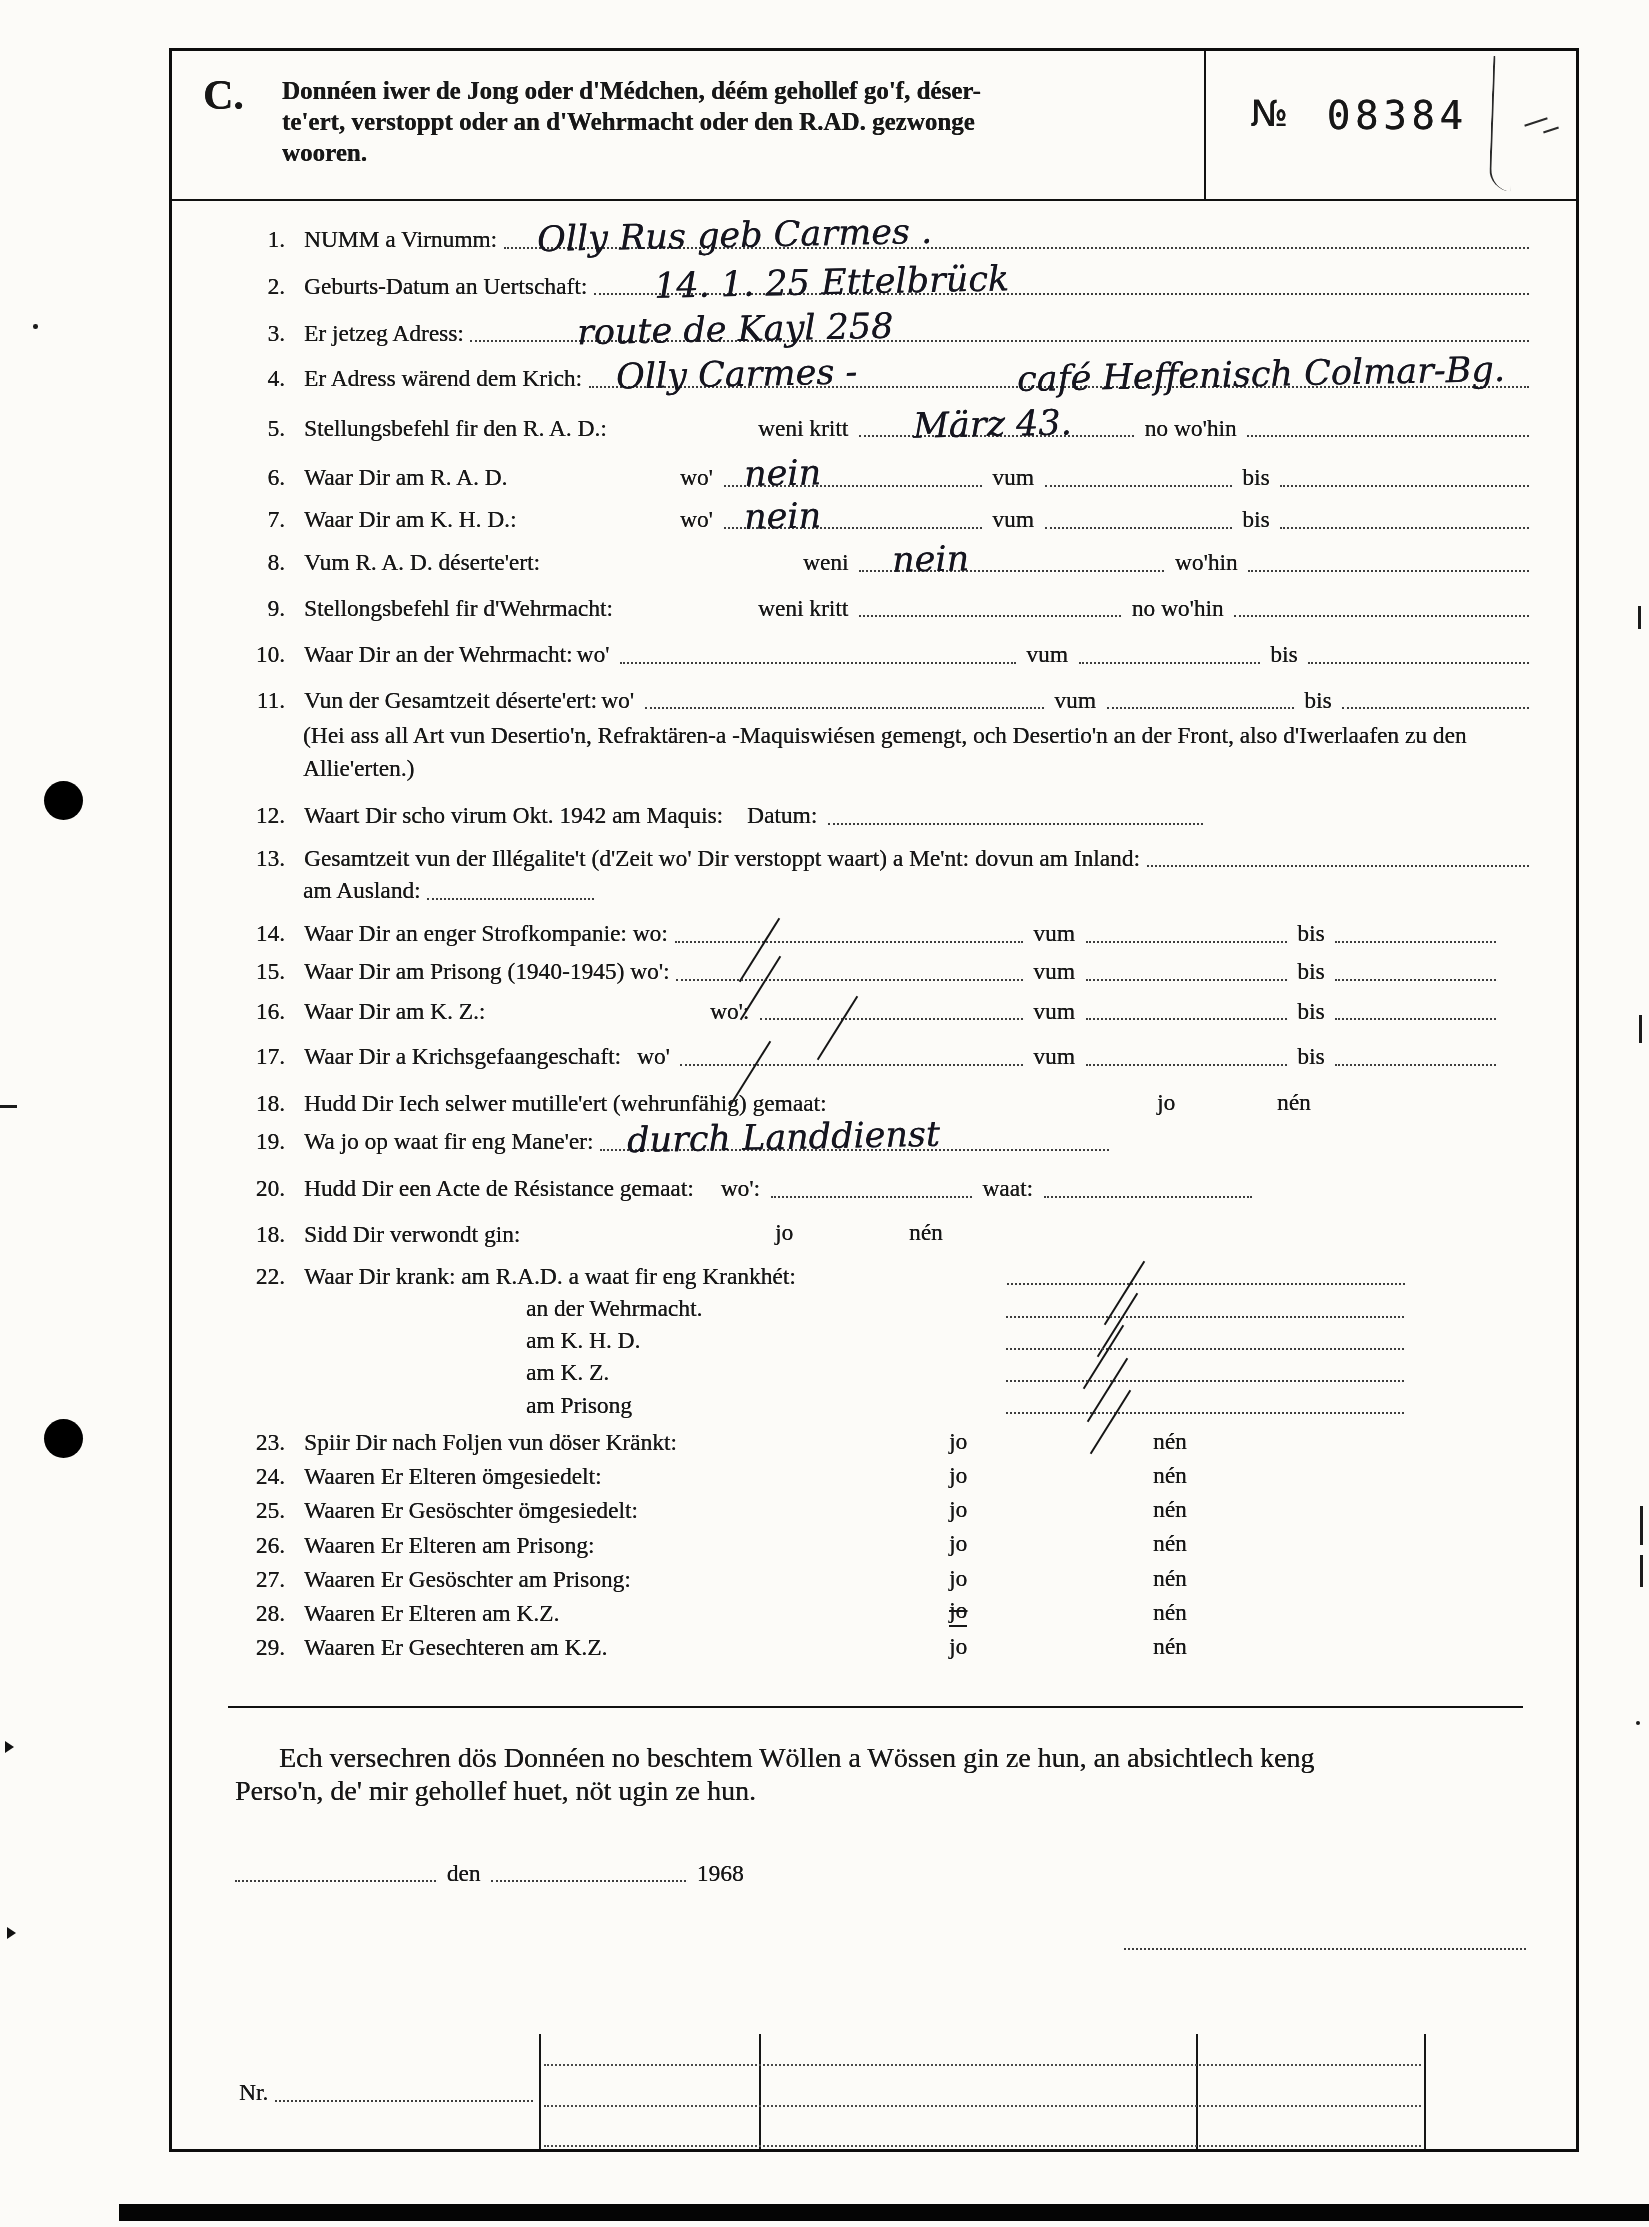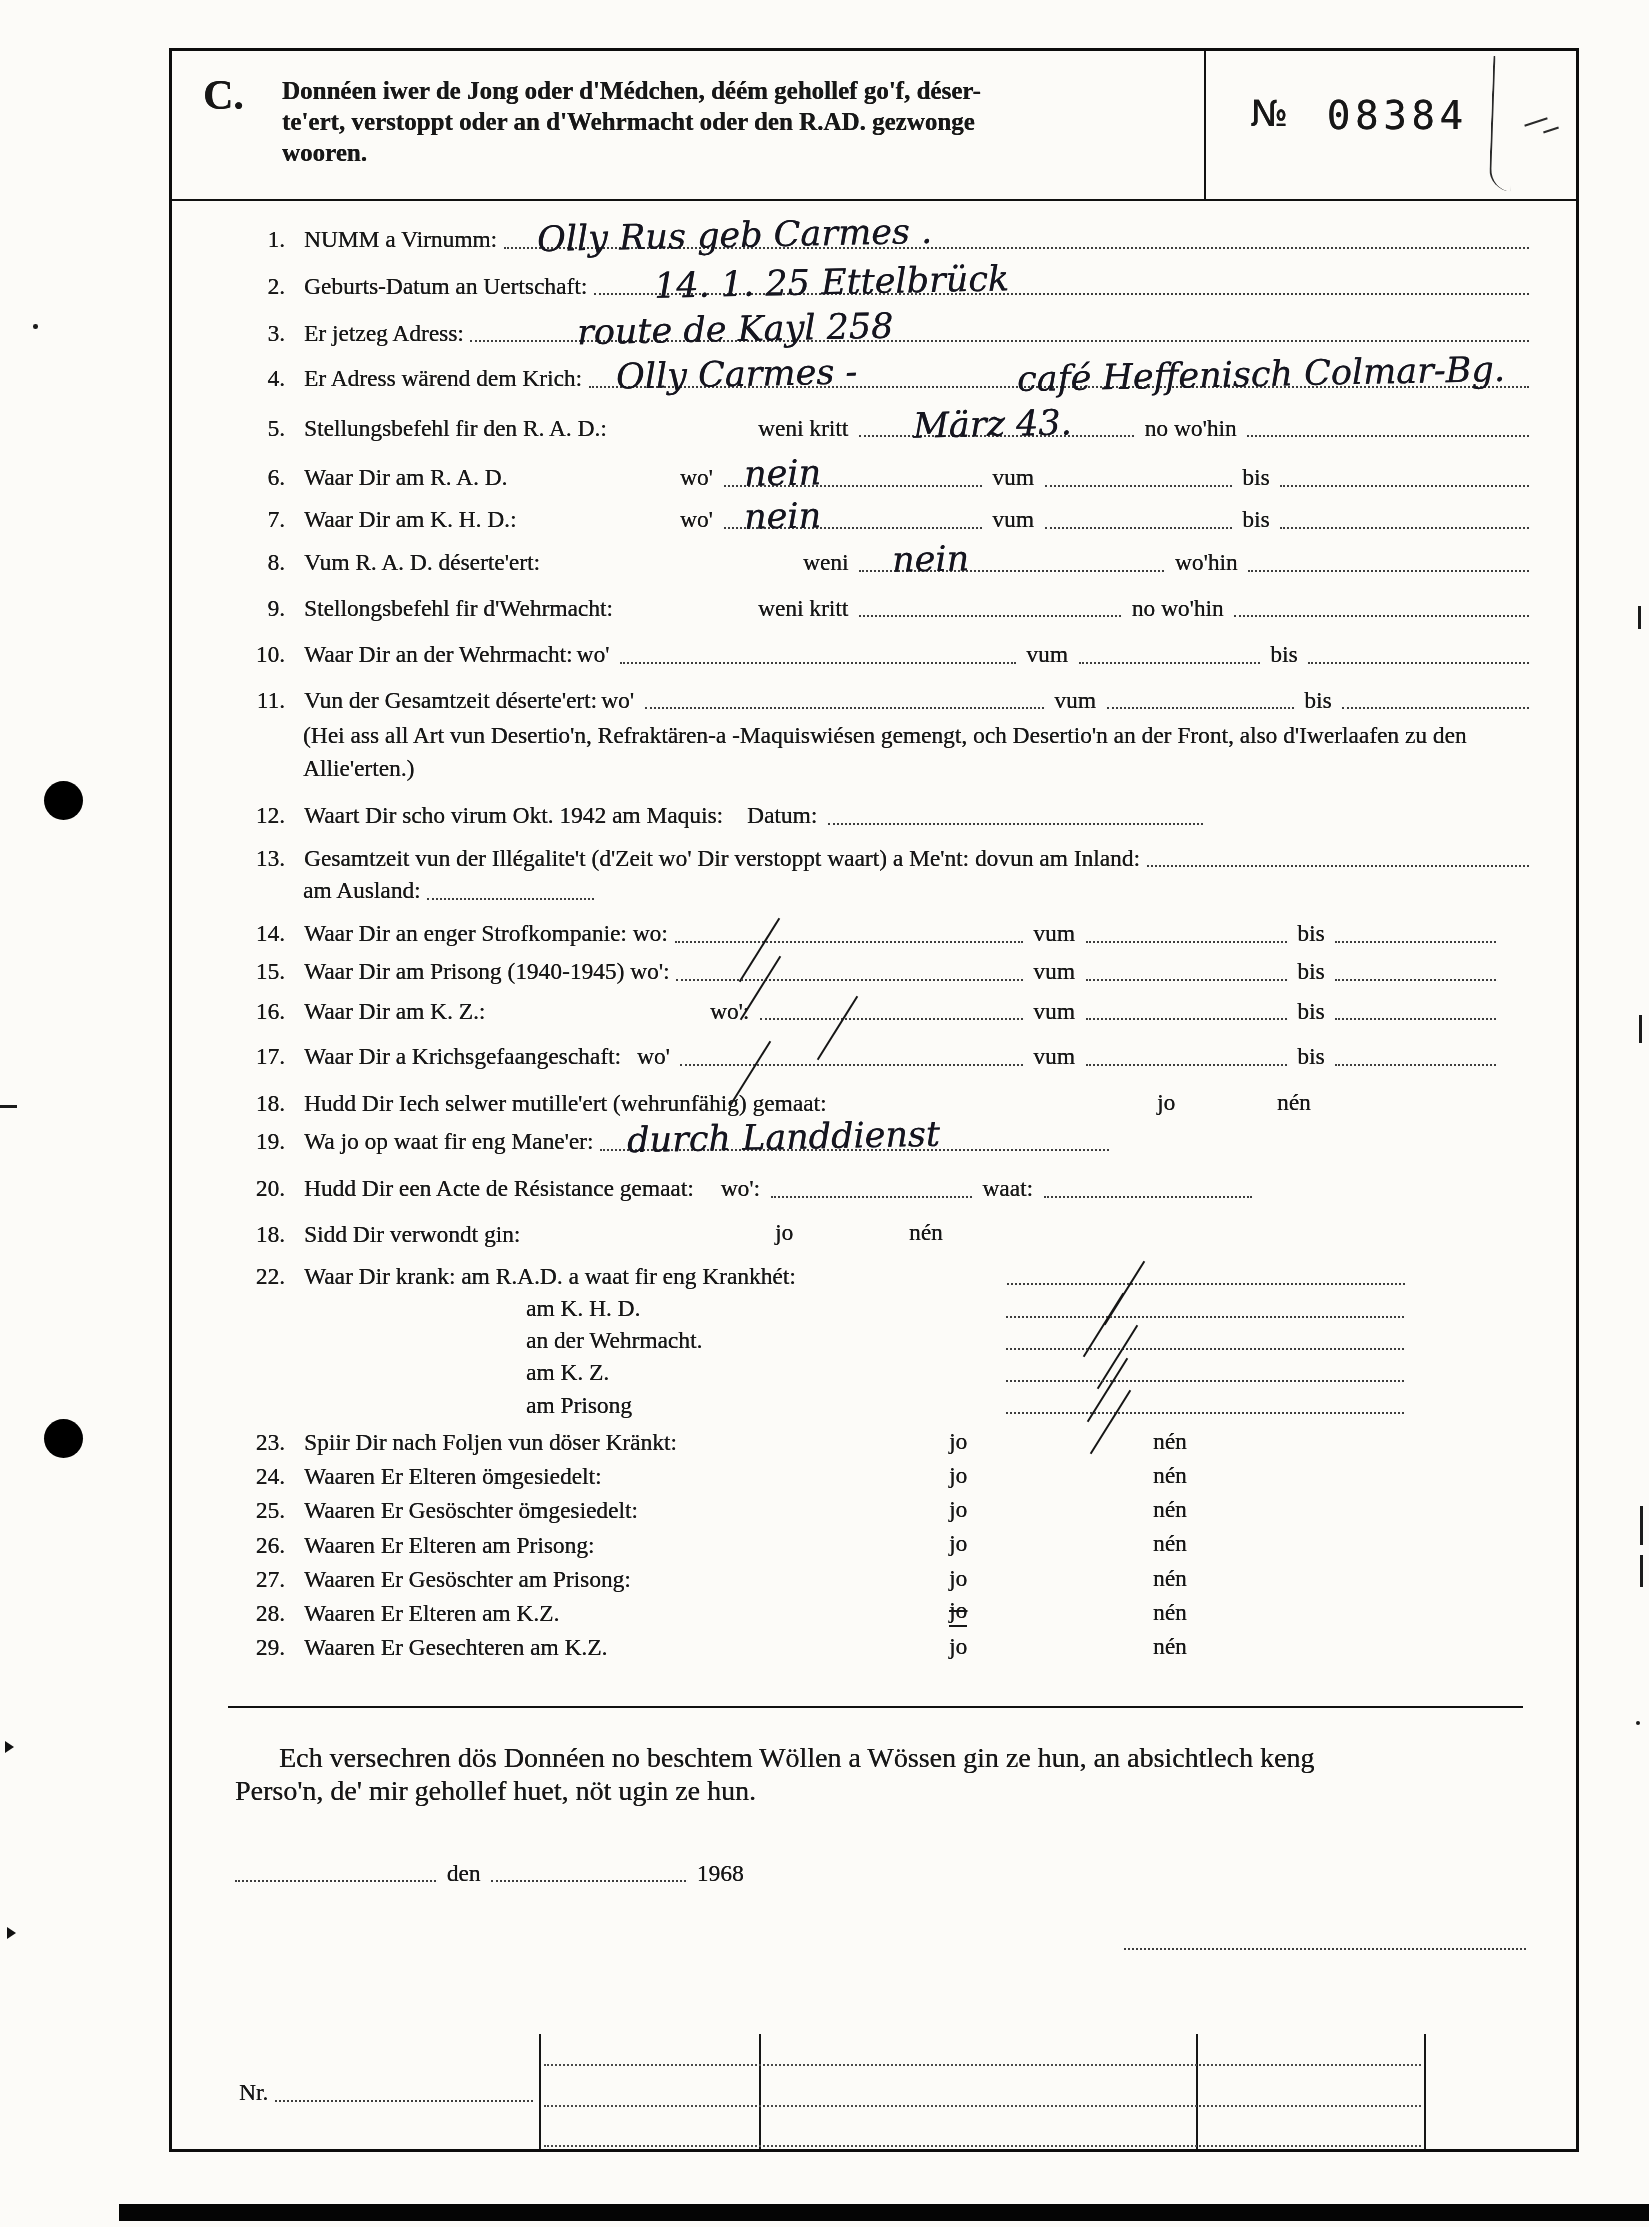--- a/index.html
+++ b/index.html
@@ -311,30 +311,30 @@
 
       <div class="row" style="margin-top:12.7px">
         <span class="num">22.</span>
         <span class="lbl" style="width:696px">Waar Dir krank: am R.A.D. a waat fir eng Krankhét:</span>
         <span class="dots f" style="width:398px">
             <i class="slash" style="left:80px"></i>
           </span>
       </div>
       <div class="row" style="margin-top:2.7px">
         <span class="sp" style="width:291px"></span>
+        <span class="lbl" style="width:473px">an der Wehrmacht.</span>
+        <span class="dots f" style="width:398px">
+            <i class="slash" style="left:74px"></i>
+          </span>
+      </div>
+      <div class="row" style="margin-top:2.7px">
+        <span class="sp" style="width:291px"></span>
         <span class="lbl" style="width:473px">am K. H. D.</span>
         <span class="dots f" style="width:398px">
             <i class="slash" style="left:60px"></i>
-          </span>
-      </div>
-      <div class="row" style="margin-top:2.7px">
-        <span class="sp" style="width:291px"></span>
-        <span class="lbl" style="width:473px">an der Wehrmacht.</span>
-        <span class="dots f" style="width:398px">
-            <i class="slash" style="left:74px"></i>
           </span>
       </div>
       <div class="row" style="margin-top:2.7px">
         <span class="sp" style="width:291px"></span>
         <span class="lbl" style="width:473px">am K. Z.</span>
         <span class="dots f" style="width:398px">
             <i class="slash" style="left:64px"></i>
           </span>
       </div>
       <div class="row" style="margin-top:2.7px">

